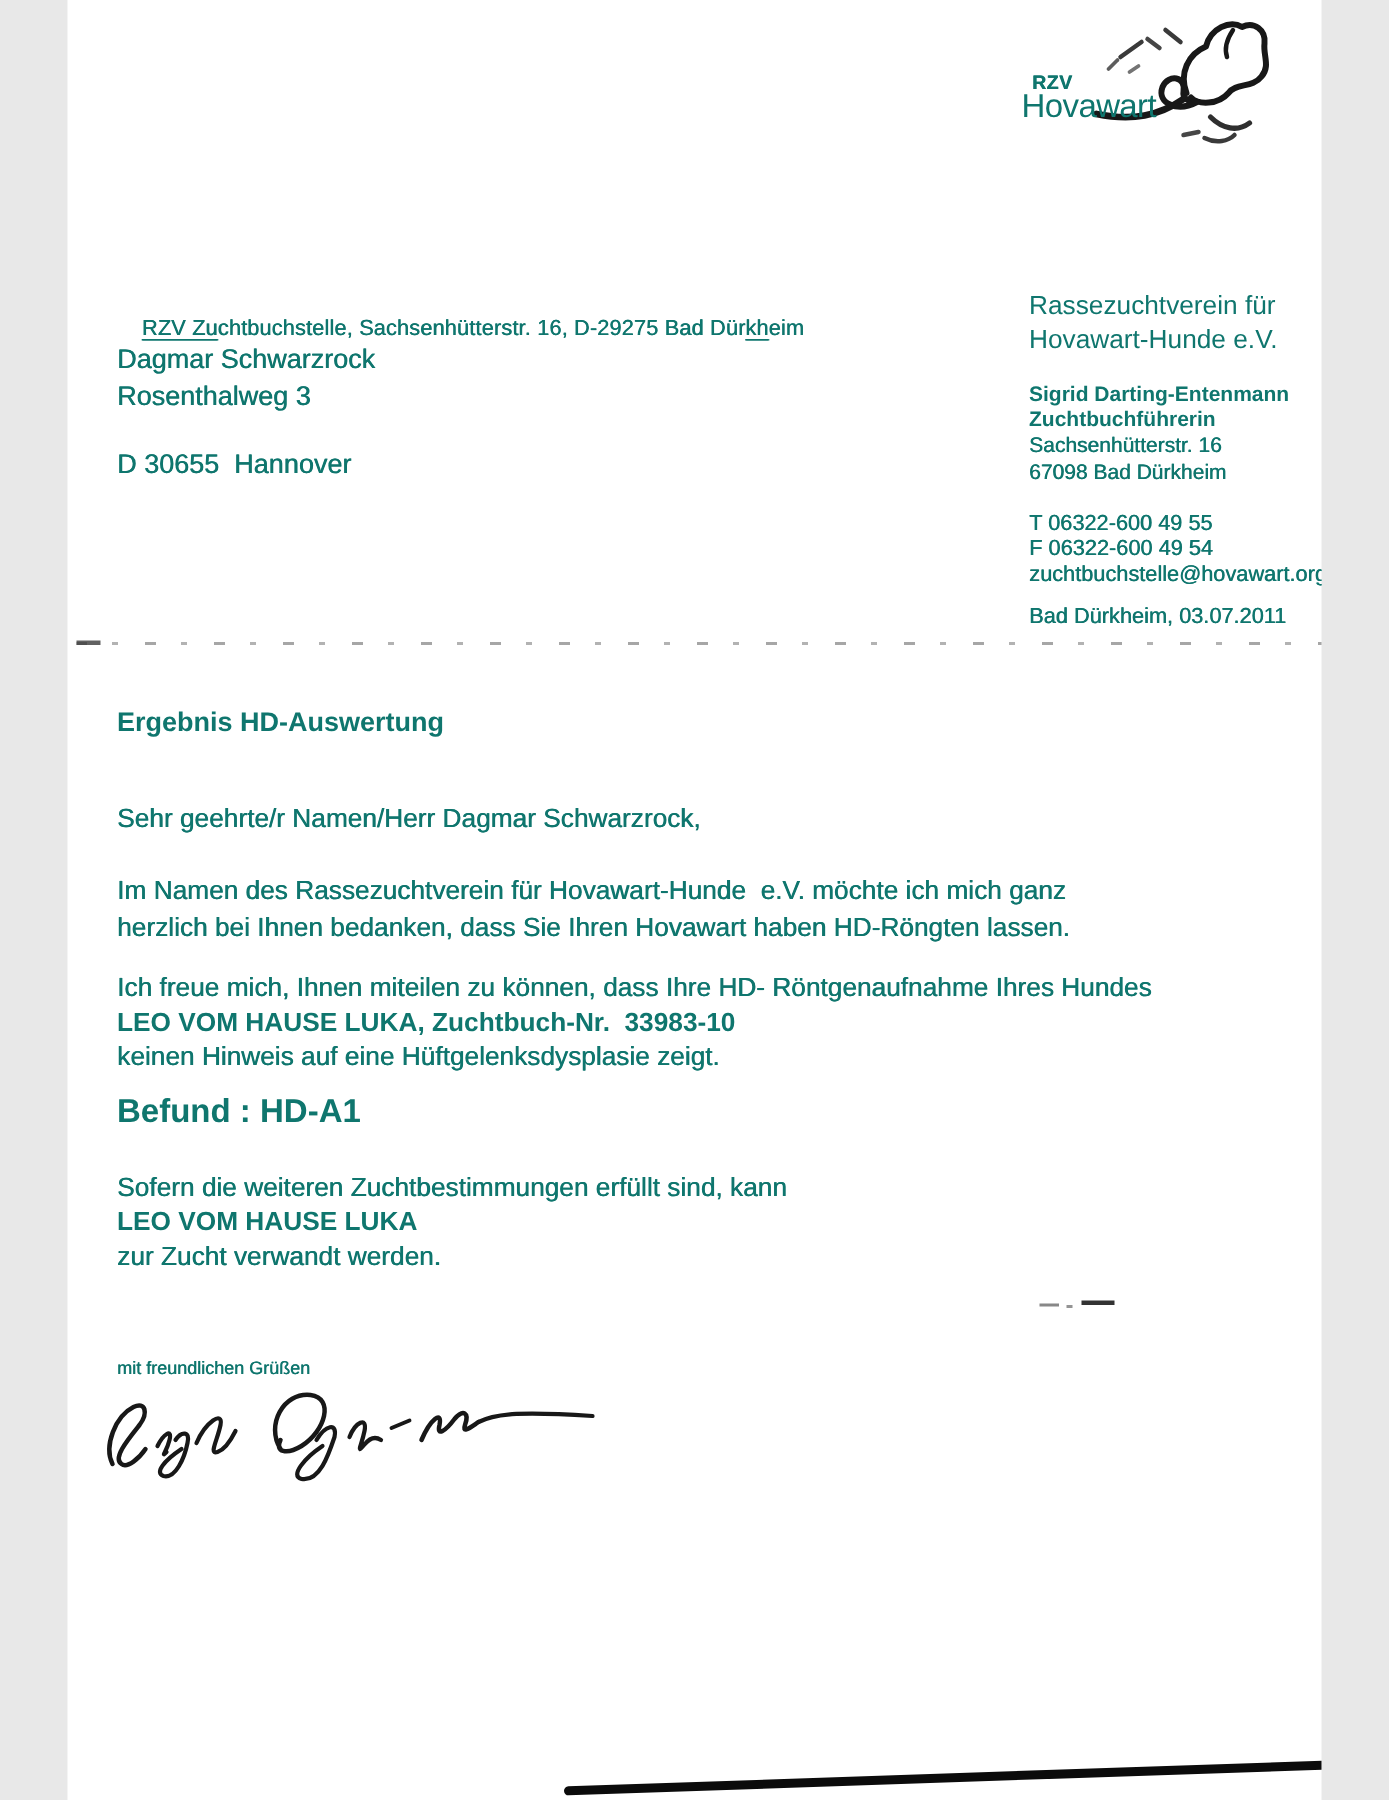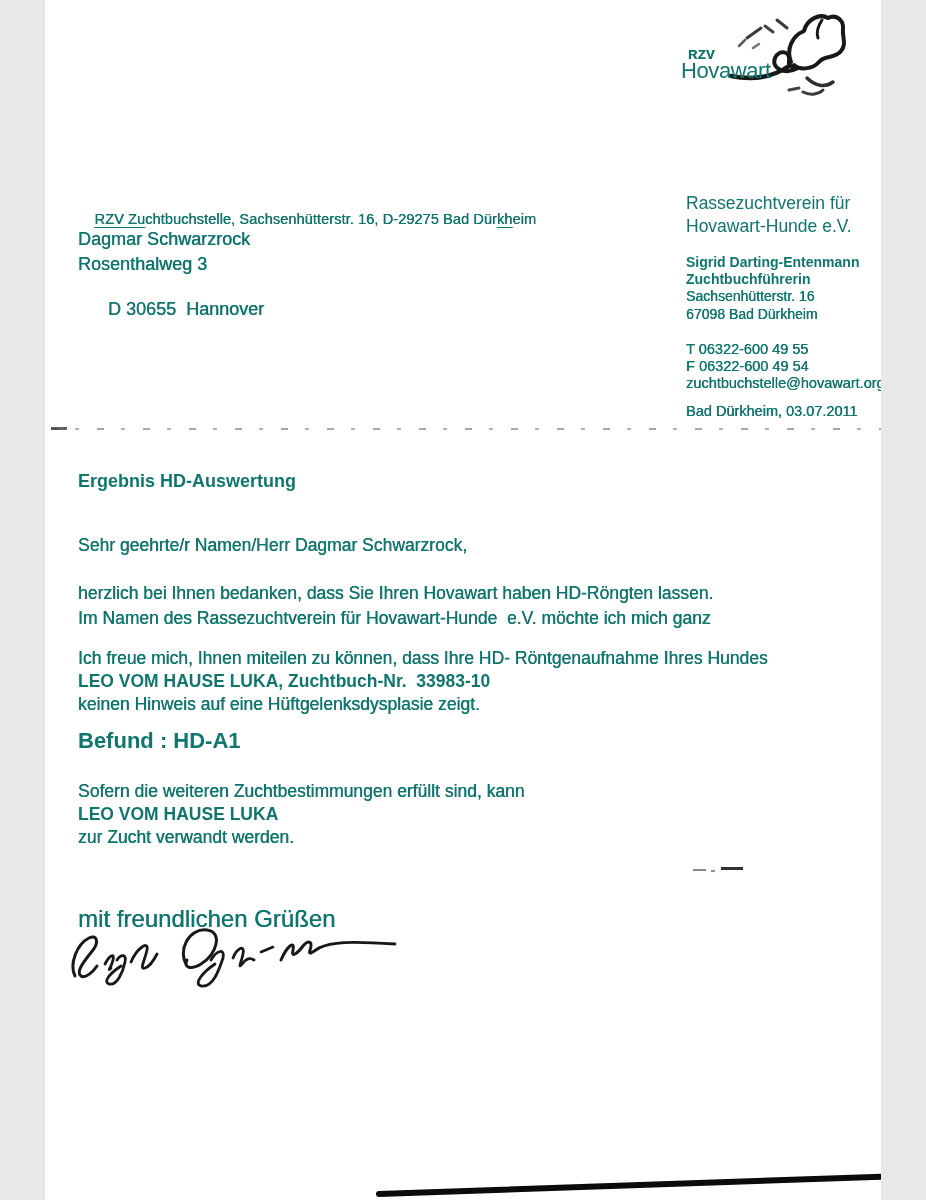--- a/index.html
+++ b/index.html
@@ -14,34 +14,34 @@
   }
   .abs{position:absolute;}
   .line{white-space:pre;}
   .b{font-weight:700;}
   
   .ink{text-shadow:0.35px 0 0 currentColor;}
   .u{text-decoration:underline;text-underline-offset:3px;}
 
   .sender{left:33px;top:195px;font-size:14.5px;letter-spacing:.1px;}
   .recipient{left:33px;top:227px;font-size:18px;line-height:25px;}
-  .recipient-city{left:33px;top:299px;font-size:18px;margin-left:30px;}
+  .recipient-city{left:33px;top:299px;font-size:18px;}
 
   .orgblock{left:641px;top:192px;font-size:17.5px;line-height:22.5px;font-weight:400;}
   .contactblock{left:641px;top:254px;font-size:14px;line-height:17.2px;}
   .phoneblock{left:641px;top:341px;font-size:14.5px;line-height:17.2px;}
   .dateline{left:641px;top:403px;font-size:14.5px;}
 
   .subject{left:33px;top:471px;font-size:18px;font-weight:700;}
   .salutation{left:33px;top:535px;font-size:17.5px;}
   .para1{left:33px;top:581px;font-size:17.5px;line-height:24.5px;}
   .para2{left:33px;top:647px;font-size:17.5px;line-height:23.2px;}
   .befund{left:33px;top:728px;font-size:22px;font-weight:700;}
   .para3{left:33px;top:780px;font-size:17.5px;line-height:23.2px;}
-  .closing{left:33px;top:905px;font-size:24px;}
+  .closing{left:33px;top:905px;font-size:12px;}
 
   .logo-rzv{left:643px;top:47px;font-size:13px;font-weight:700;letter-spacing:.3px;}
   .logo-wordmark{left:636px;top:58px;font-size:22px;font-weight:400;letter-spacing:-0.4px;}
   .logo-dog{left:656px;top:4px;width:168px;height:94px;}
 
   .signature-svg{left:20px;top:914px;width:345px;height:84px;}
 
   
   .fold1{
     left:6px;top:428px;width:858px;height:2px;opacity:.45;
@@ -120,22 +120,22 @@
     <div class="line ink">zuchtbuchstelle@hovawart.org</div>
   </div>
 
   <div class="abs dateline line ink">Bad Dürkheim, 03.07.2011</div>
 
   <div class="abs subject line">Ergebnis HD-Auswertung</div>
 
   <div class="abs salutation line ink">Sehr geehrte/r Namen/Herr Dagmar Schwarzrock,</div>
 
   <div class="abs para1">
+    <div class="line ink">Im Namen des Rassezuchtverein für Hovawart-Hunde  e.V. möchte ich mich ganz</div>
     <div class="line ink">herzlich bei Ihnen bedanken, dass Sie Ihren Hovawart haben HD-Röngten lassen.</div>
-    <div class="line ink">Im Namen des Rassezuchtverein für Hovawart-Hunde  e.V. möchte ich mich ganz</div>
   </div>
 
   <div class="abs para2">
     <div class="line ink">Ich freue mich, Ihnen miteilen zu können, dass Ihre HD- Röntgenaufnahme Ihres Hundes</div>
     <div class="line b">LEO VOM HAUSE LUKA, Zuchtbuch-Nr.  33983-10</div>
     <div class="line ink">keinen Hinweis auf eine Hüftgelenksdysplasie zeigt.</div>
   </div>
 
   <div class="abs befund line">Befund : HD-A1</div>
 

